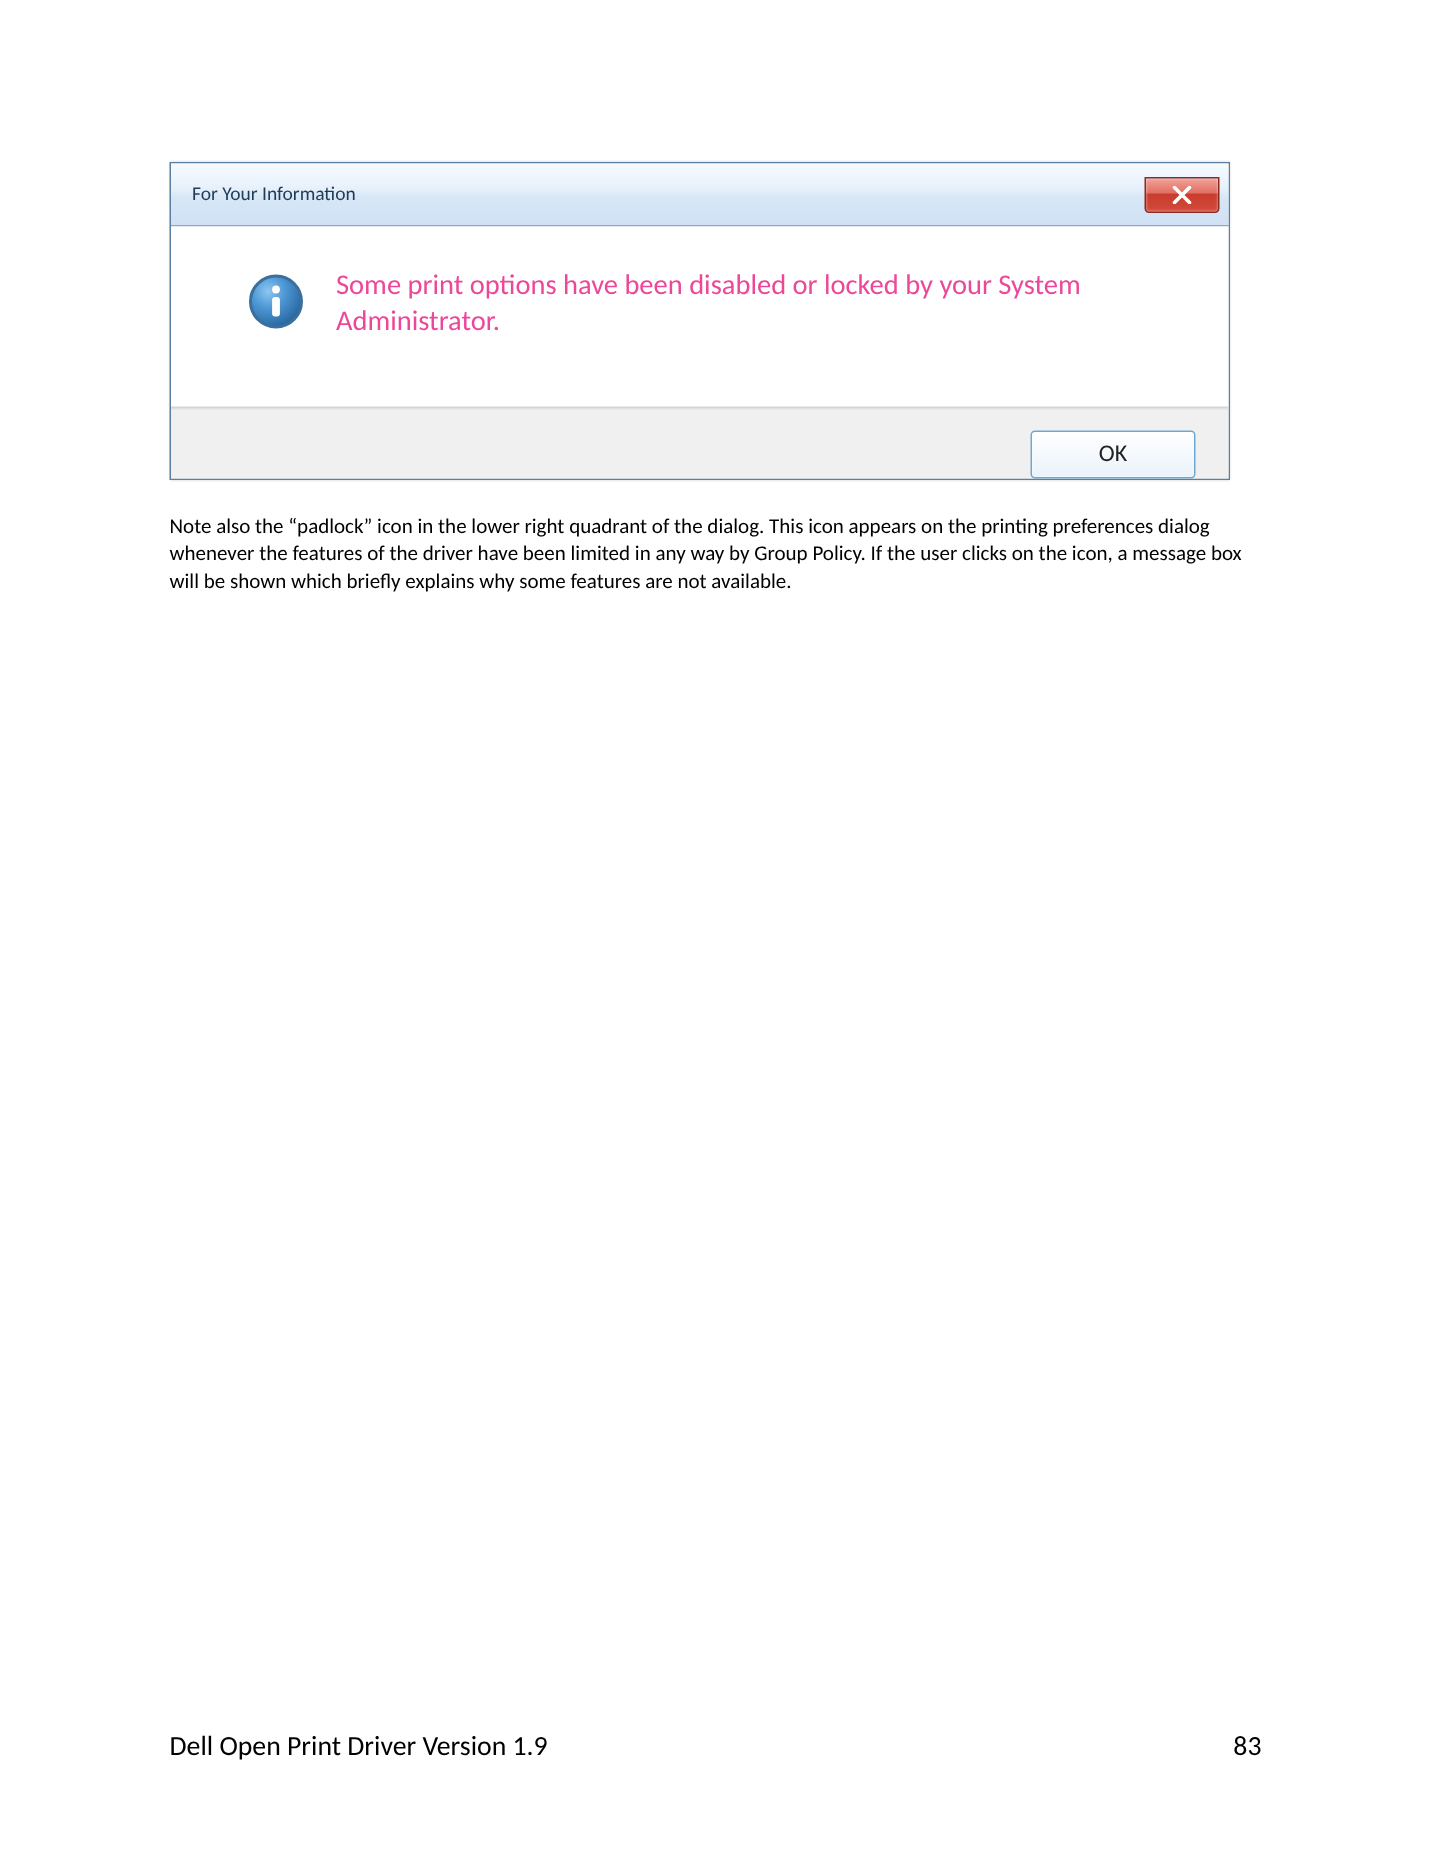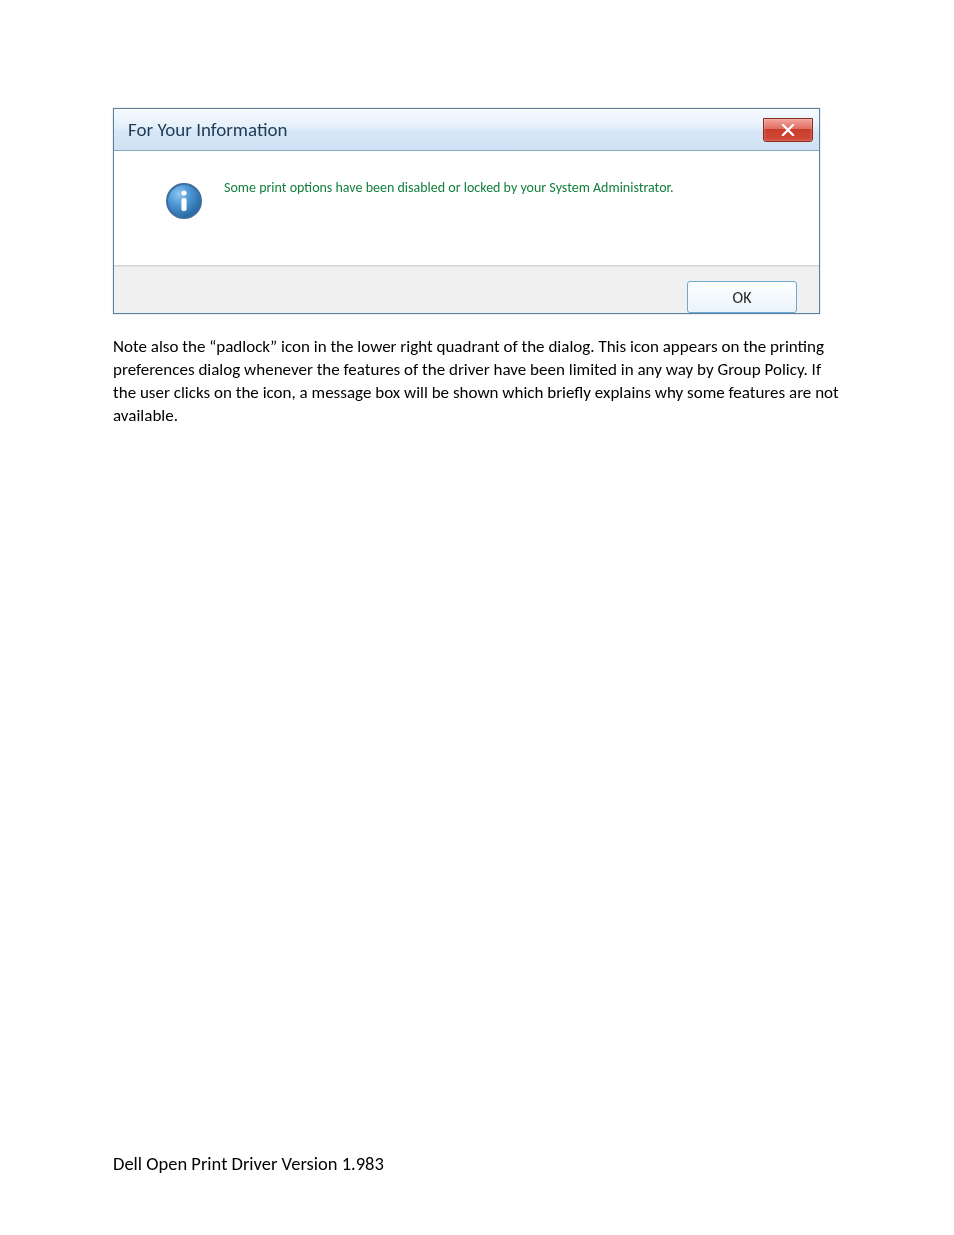--- a/index.html
+++ b/index.html
@@ -32,21 +32,21 @@
     height: 42px;
     background: linear-gradient(to bottom, #f6fbff 0%, #e7f1fb 40%, #d7e7f7 55%, #cfe1f3 100%);
     border-bottom: 1px solid #8aa9c5;
     display: flex;
     align-items: center;
     justify-content: space-between;
     padding: 0 0 0 14px;
     box-sizing: border-box;
   }
   .titlebar-title {
-    font-size: 19px;
+    font-size: 13px;
     color: #1f3b56;
     text-align: right;
   }
   .close-btn {
     width: 48px;
     height: 22px;
     margin-right: 6px;
     background: linear-gradient(to bottom, #f3a29b 0%, #e06d60 45%, #c93c2d 46%, #d14a3a 100%);
     border: 1px solid #8a2b20;
     border-radius: 0 0 3px 3px;
@@ -65,22 +65,22 @@
     background: #ffffff;
   }
   .info-icon {
     width: 40px;
     height: 40px;
     flex: 0 0 40px;
     margin-right: 20px;
     margin-top: 2px;
   }
   .dialog-text {
-    font-size: 14px;
-    color: #15803d;
+    font-size: 19px;
+    color: #ec4899;
     line-height: 1.25;
     max-width: 540px;
   }
   .button-row {
     background: #f0f0f0;
     border-top: 1px solid #e0e0e0;
     padding: 14px 22px 0 22px;
     display: flex;
     justify-content: flex-end;
   }
@@ -92,31 +92,32 @@
     border-radius: 3px;
     font-size: 16px;
     color: #222;
     display: flex;
     align-items: center;
     justify-content: center;
     cursor: pointer;
     box-shadow: inset 0 0 2px rgba(255,255,255,0.8);
   }
   .note-text {
-    font-size: 17px;
+    font-size: 14px;
     line-height: 1.35;
     color: #000;
     margin-top: 22px;
   }
   .footer {
     position: absolute;
     bottom: 60px;
     left: 113px;
     right: 113px;
     display: flex;
+    justify-content: space-between;
     font-size: 18.5px;
     color: #000;
   }
 </style>
 </head>
 <body>
 
 <div class="page">
 
   <div class="dialog-wrap">

